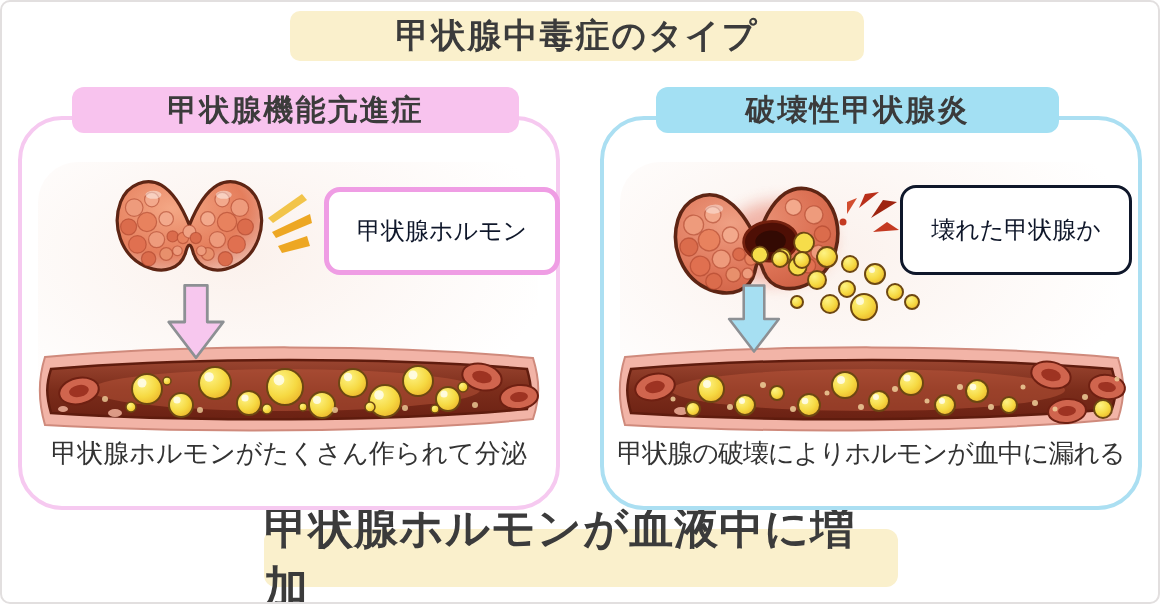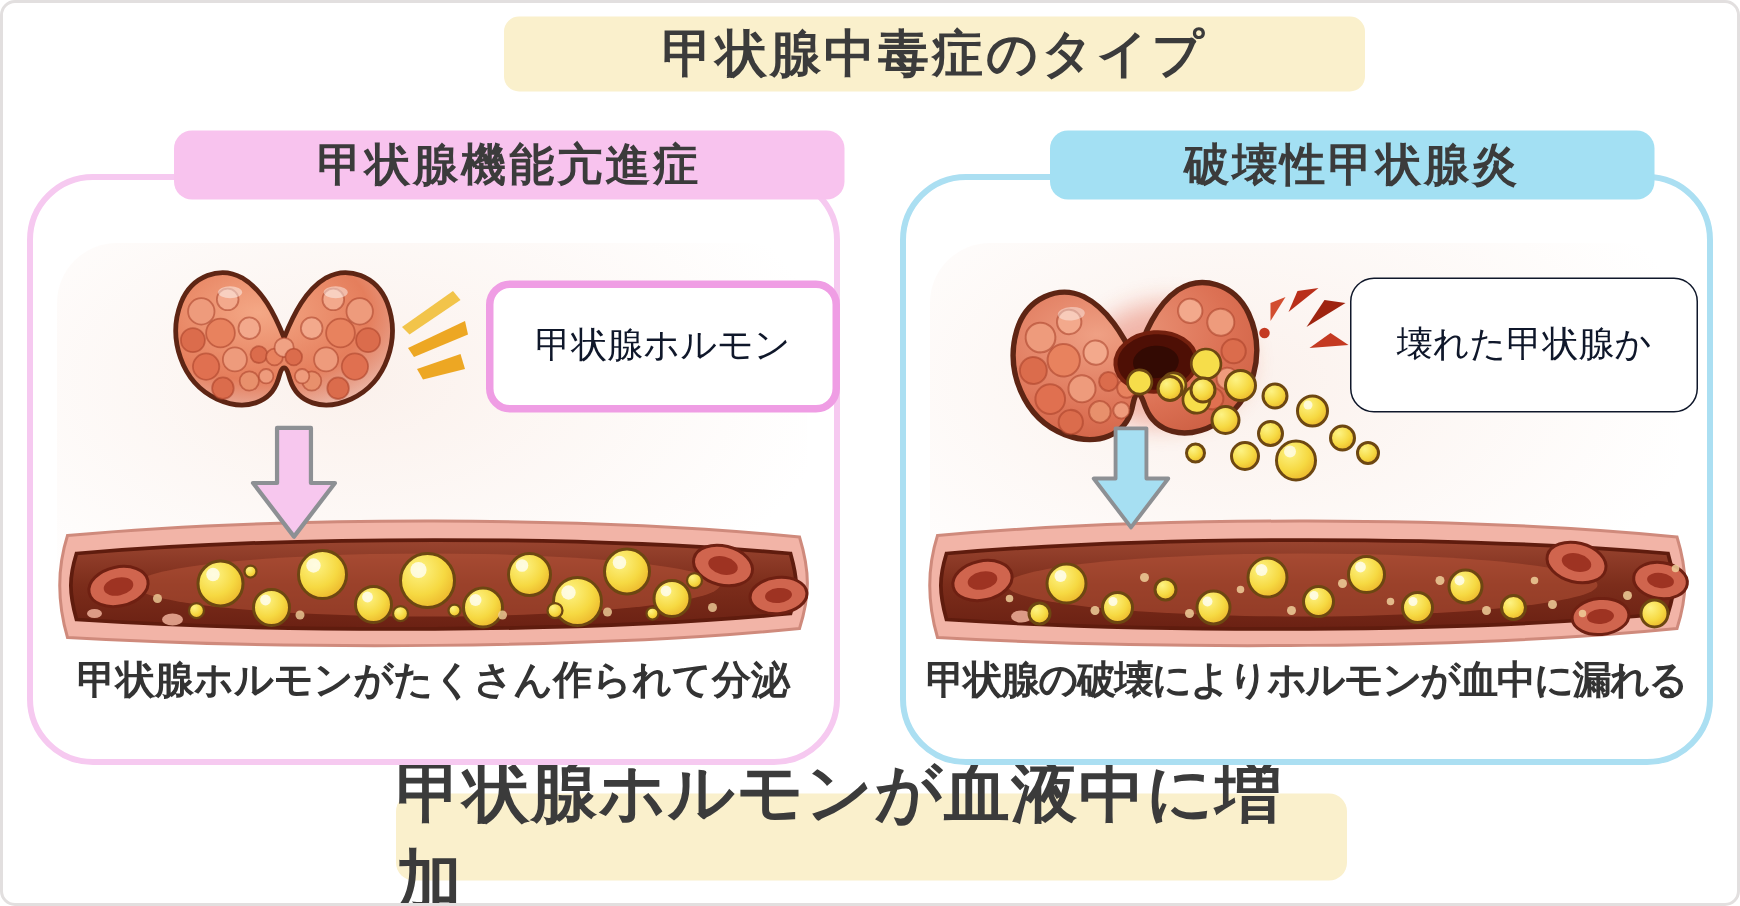--- a/index.html
+++ b/index.html
@@ -7,52 +7,52 @@
   body { font-family:"Liberation Sans","DejaVu Sans",sans-serif; color:#3b3b3b; }
   .frame {
     position:relative; width:1160px; height:604px; background:#ffffff;
     border:2px solid #e2dfdf; border-radius:10px; overflow:hidden;
   }
   .banner {
     position:absolute; background:#faf0cc; border-radius:10px;
     display:flex; align-items:center; justify-content:center;
     font-weight:700; color:#3b3b3b;
   }
-  .top-banner { left:288px; top:9px; width:574px; height:50px; font-size:34px; letter-spacing:2px;margin-left:46px; }
+  .top-banner { left:288px; top:9px; width:574px; height:50px; font-size:34px; letter-spacing:2px; }
   .bottom-banner { left:262px; top:527px; width:634px; height:58px; font-size:44px; letter-spacing:1px; border-radius:12px; }
   .panel {
     position:absolute; top:114px; width:542px; height:394px;
     background:#ffffff; border-radius:44px; z-index:1;
   }
   .panel.pink { left:16px;  border:4px solid #f6c9f0; }
   .panel.blue { left:598px; border:4px solid #abdff2; }
   .illu-tint {
     position:absolute; border-radius:40px; z-index:1;
   }
   .tint-left  { left:36px;  top:160px; width:500px; height:265px;
     background:radial-gradient(ellipse at 40% 35%, #fbf1ec 0%, rgba(255,255,255,0) 75%); }
   .tint-right { left:618px; top:160px; width:500px; height:265px;
     background:radial-gradient(ellipse at 40% 35%, #fbf1ec 0%, rgba(255,255,255,0) 75%); }
   .panel-header {
     position:absolute; top:85px; height:46px; border-radius:12px; z-index:5;
     display:flex; align-items:center; justify-content:center;
-    font-weight:700; font-size:30px; color:#3b3b3b; letter-spacing:2px;margin-left:44px;
+    font-weight:700; font-size:30px; color:#3b3b3b; letter-spacing:2px;
   }
   .panel-header.pink { left:70px;  width:447px; background:#f8c3ee; }
   .panel-header.blue { left:654px; width:403px; background:#a3e0f3; }
   .callout {
     position:absolute; background:#ffffff; border-radius:16px; z-index:6;
     display:flex; flex-direction:column; align-items:center; justify-content:center;
     font-size:24px; line-height:1.5; color:#0f172a; text-align:center; font-weight:500;
   }
   .callout.pink { left:322px; top:185px; width:236px; height:88px; border:5px solid #ef9de4; }
-  .callout.blue { left:898px; top:183px; width:232px; height:90px; border:1px solid #0f172a; }
+  .callout.blue { left:898px; top:183px; width:232px; height:90px; border:3px solid #0f172a; }
   .caption {
     position:absolute; top:434px; width:542px; text-align:center; z-index:5;
-    font-weight:700; font-size:26px; color:#333333;
+    font-weight:400; font-size:26px; color:#333333;
   }
   .caption.left  { left:16px; }
   .caption.right { left:598px; letter-spacing:-1px; }
   svg.illu { position:absolute; z-index:2; overflow:visible; }
 </style>
 </head>
 <body>
 
 <div class="frame">
 

